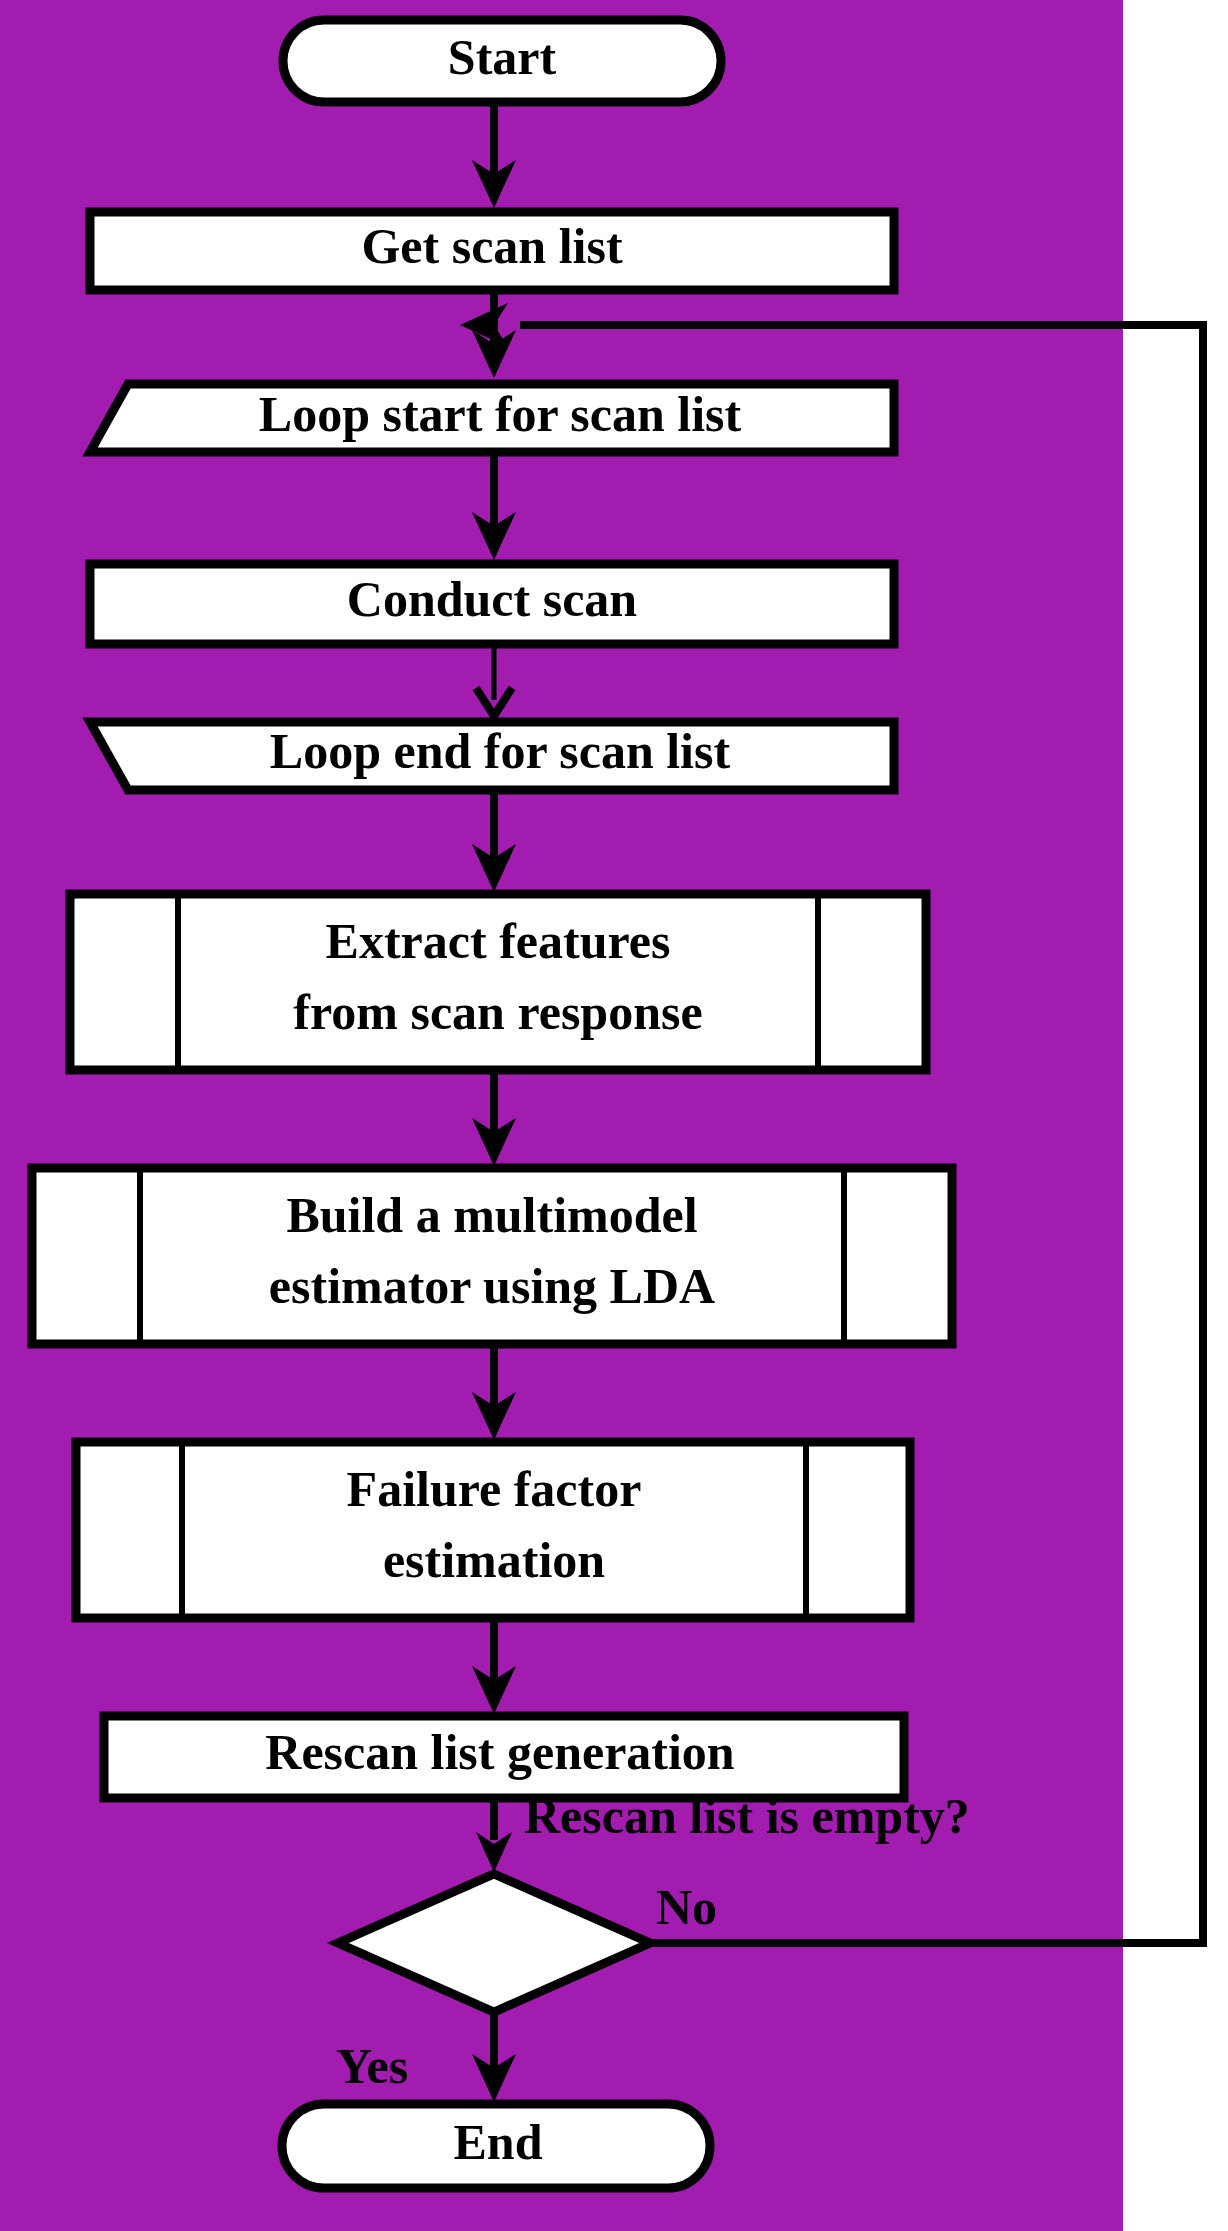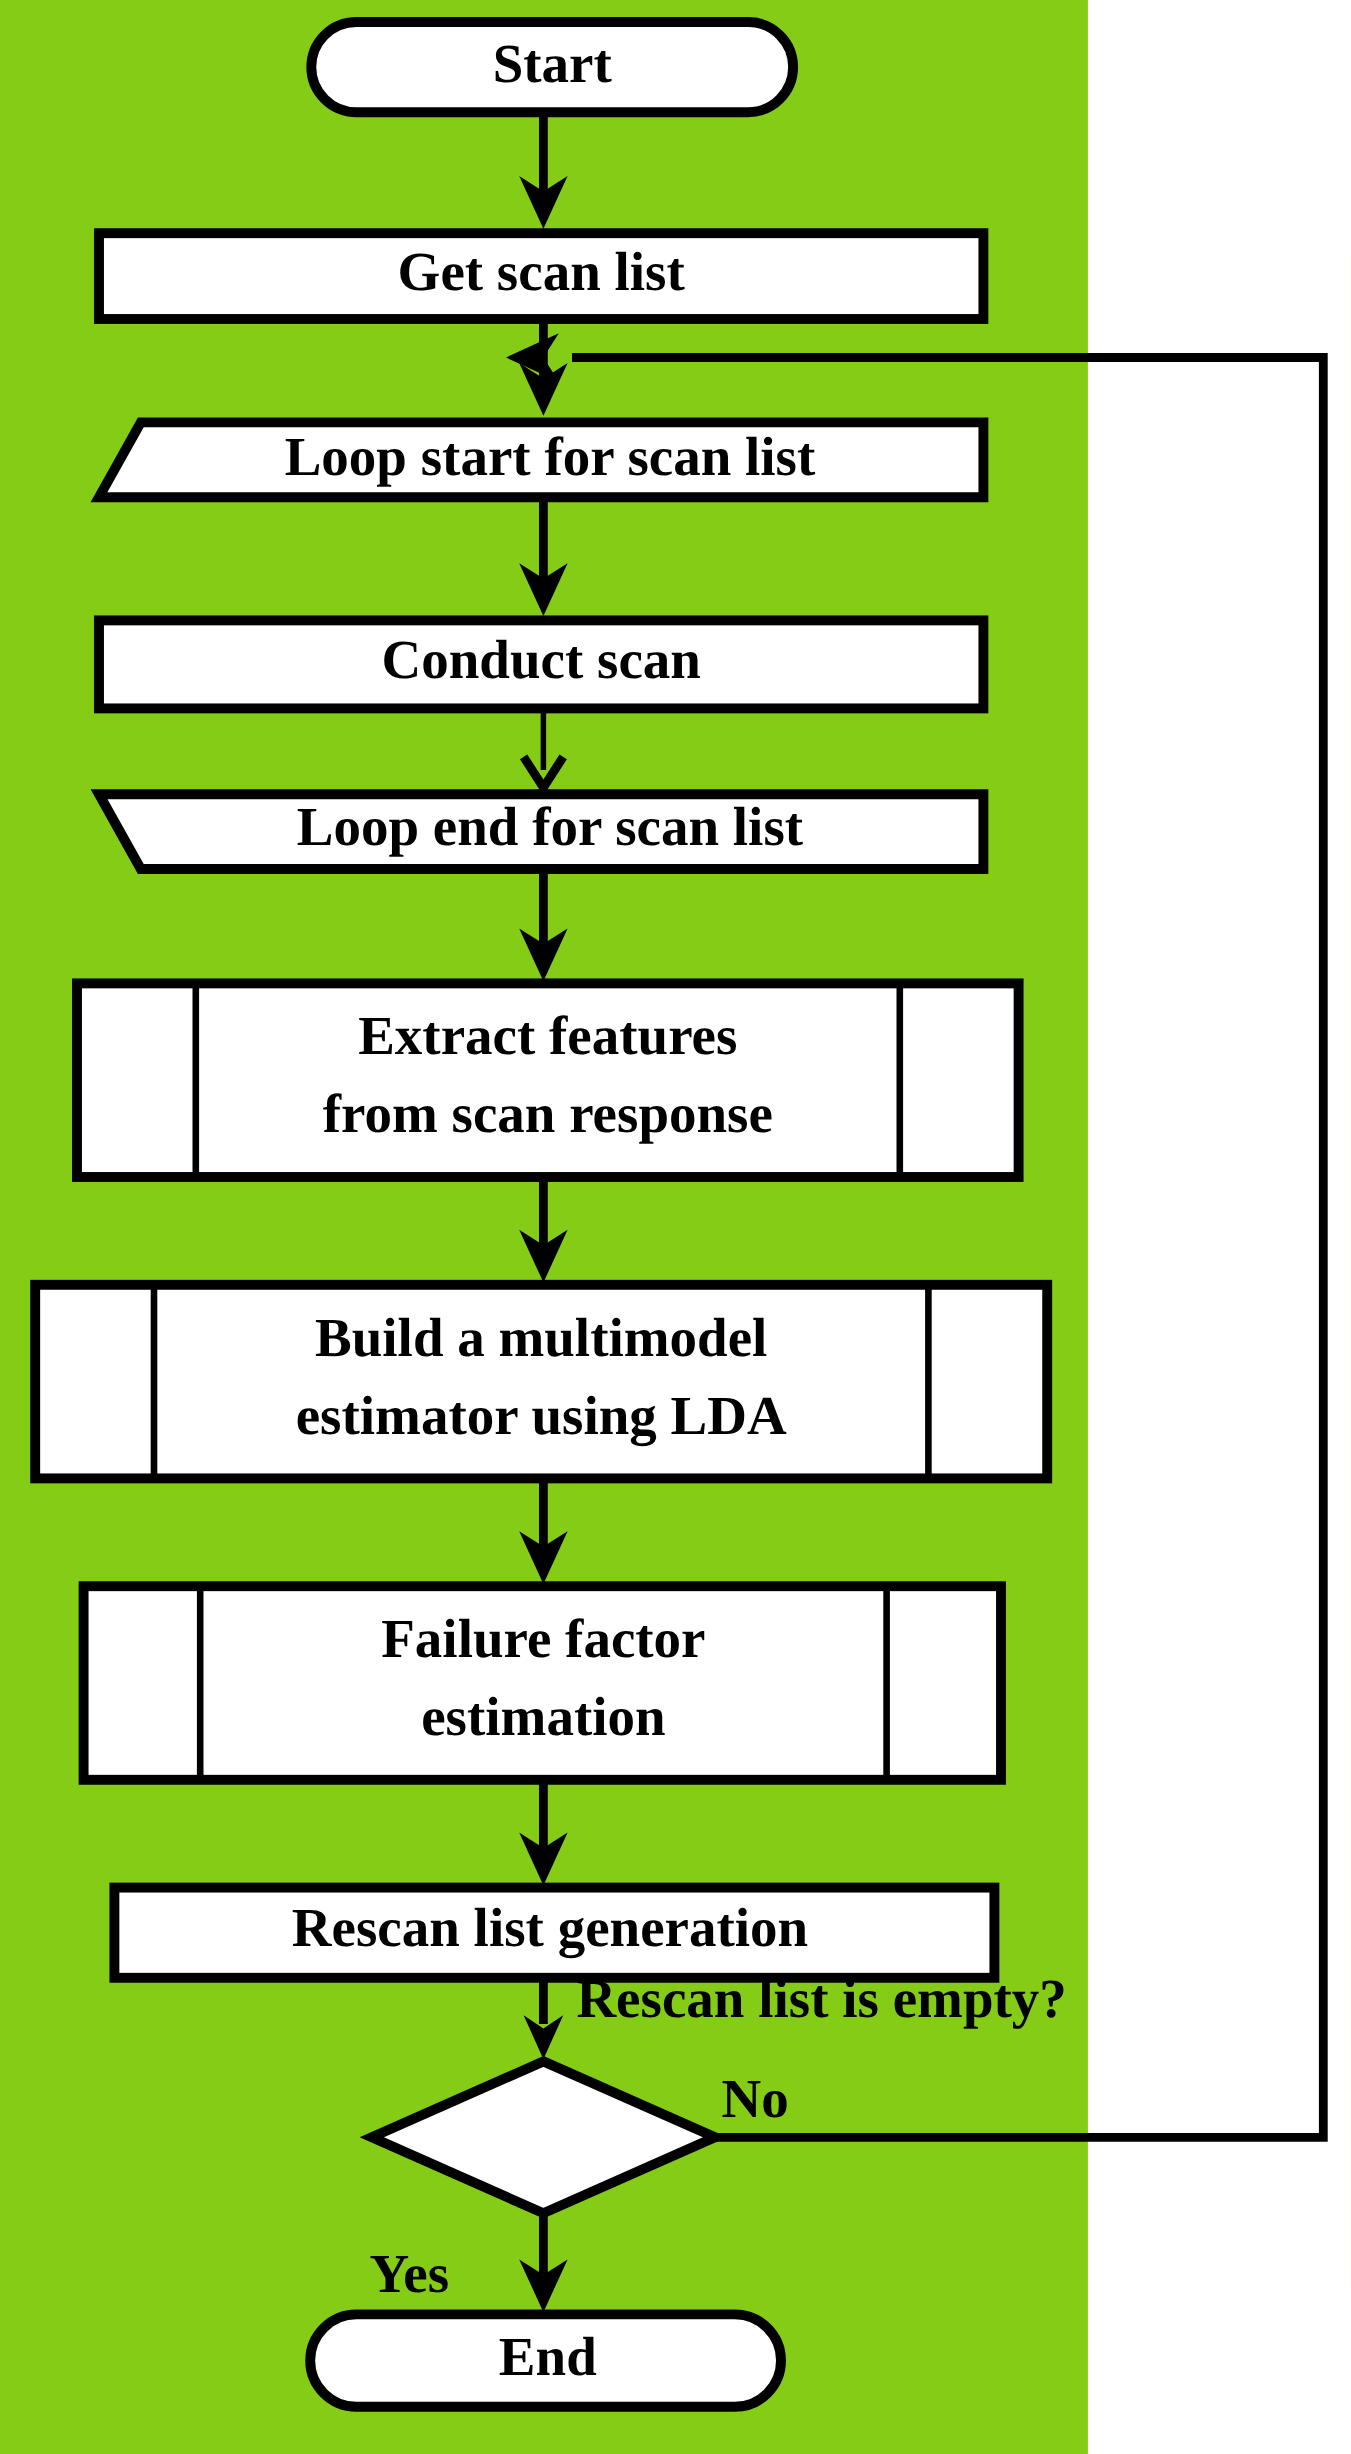--- a/index.html
+++ b/index.html
@@ -9,23 +9,23 @@
     background: #ffffff;
   }
   body {
     width: 1228px;
     height: 2231px;
     font-family: "Liberation Serif", "DejaVu Serif", serif;
     overflow: hidden;
   }
   #flowchart-root {
     position: relative;
-    width: 989px;
+    width: 1123px;
     height: 2231px;
-    background: #84cc16;
+    background: #a21caf;
   }
   svg#flow-svg {
     display: block;
     width: 1228px;
     height: 2231px;
   }
   .node-shape {
     fill: #ffffff;
     stroke: #000000;
     stroke-width: 9;

